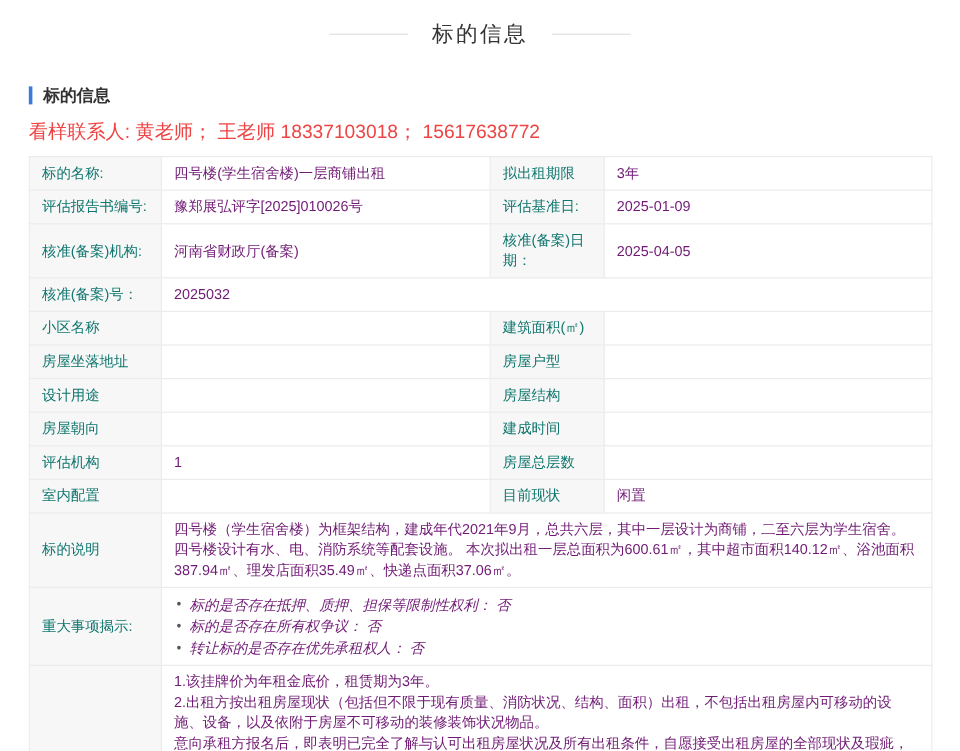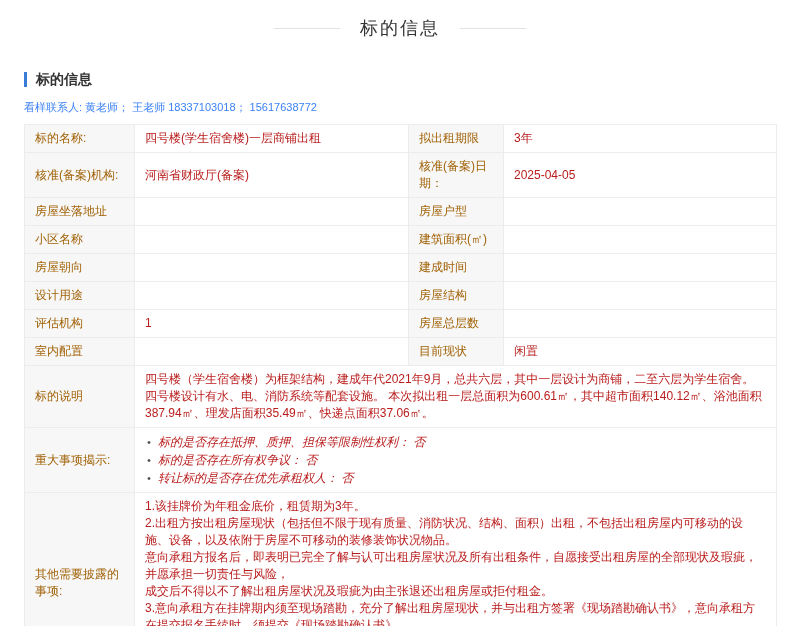--- a/index.html
+++ b/index.html
@@ -22,36 +22,36 @@
   .section-title {
     margin: 24px 24px 0;
     padding-left: 9px;
     border-left: 3px solid var(--accent);
     font-size: 14px; font-weight: bold; color: #333;
     line-height: 15px;
   }
 
   .contact-line {
     margin: 13px 24px 9px;
-    font-size: 11px; color: #3b82f6;
+    font-size: 16px; color: #ef4444;
   }
 
   table.info-table {
     width: 752px; margin: 0 24px;
     border-collapse: collapse; table-layout: fixed;
   }
   .info-table td {
     border: 1px solid #ececec;
     padding: 5px 10px;
-    font-size: 12px; color: #b91c1c;
+    font-size: 12px; color: #701a75;
     line-height: 17px;
     vertical-align: middle;
     word-break: break-all;
   }
-  .info-table td.lbl { background: #f7f7f7; color: #a16207; }
+  .info-table td.lbl { background: #f7f7f7; color: #0f766e; }
   .info-table td.tall-lbl { vertical-align: middle; }
 
   .prewrap { white-space: pre-line; }
 
   ul.bullets { margin: 0; padding: 0; list-style: none; font-style: italic; }
   ul.bullets li { position: relative; padding-left: 13px; line-height: 18px; }
   ul.bullets li::before {
     content: "•"; position: absolute; left: 2px; top: 0;
     color: #555; font-size: 11px;
   }
@@ -79,47 +79,57 @@
         <col style="width:273px">
     </colgroup>
     <tbody>
       <tr>
         <td class="lbl">标的名称:</td>
         <td>四号楼(学生宿舍楼)一层商铺出租</td>
         <td class="lbl">拟出租期限</td>
         <td>3年</td>
       </tr>
       <tr>
+        <td class="lbl">评估报告书编号:</td>
+        <td>豫郑展弘评字[2025]010026号</td>
+        <td class="lbl">评估基准日:</td>
+        <td>2025-01-09</td>
+      </tr>
+      <tr>
         <td class="lbl">核准(备案)机构:</td>
         <td>河南省财政厅(备案)</td>
         <td class="lbl">核准(备案)日期：</td>
         <td>2025-04-05</td>
+      </tr>
+      <tr>
+        <td class="lbl">核准(备案)号：</td>
+        <td colspan="3">2025032</td>
+      </tr>
+      <tr>
+        <td class="lbl">小区名称</td>
+        <td></td>
+        <td class="lbl">建筑面积(㎡)</td>
+        <td></td>
       </tr>
       <tr>
         <td class="lbl">房屋坐落地址</td>
         <td></td>
         <td class="lbl">房屋户型</td>
         <td></td>
       </tr>
       <tr>
-        <td class="lbl">小区名称</td>
+        <td class="lbl">设计用途</td>
         <td></td>
-        <td class="lbl">建筑面积(㎡)</td>
+        <td class="lbl">房屋结构</td>
         <td></td>
       </tr>
       <tr>
         <td class="lbl">房屋朝向</td>
         <td></td>
         <td class="lbl">建成时间</td>
-        <td></td>
-      </tr>
-      <tr>
-        <td class="lbl">设计用途</td>
-        <td></td>
-        <td class="lbl">房屋结构</td>
         <td></td>
       </tr>
       <tr>
         <td class="lbl">评估机构</td>
         <td>1</td>
         <td class="lbl">房屋总层数</td>
         <td></td>
       </tr>
       <tr>
         <td class="lbl">室内配置</td>

